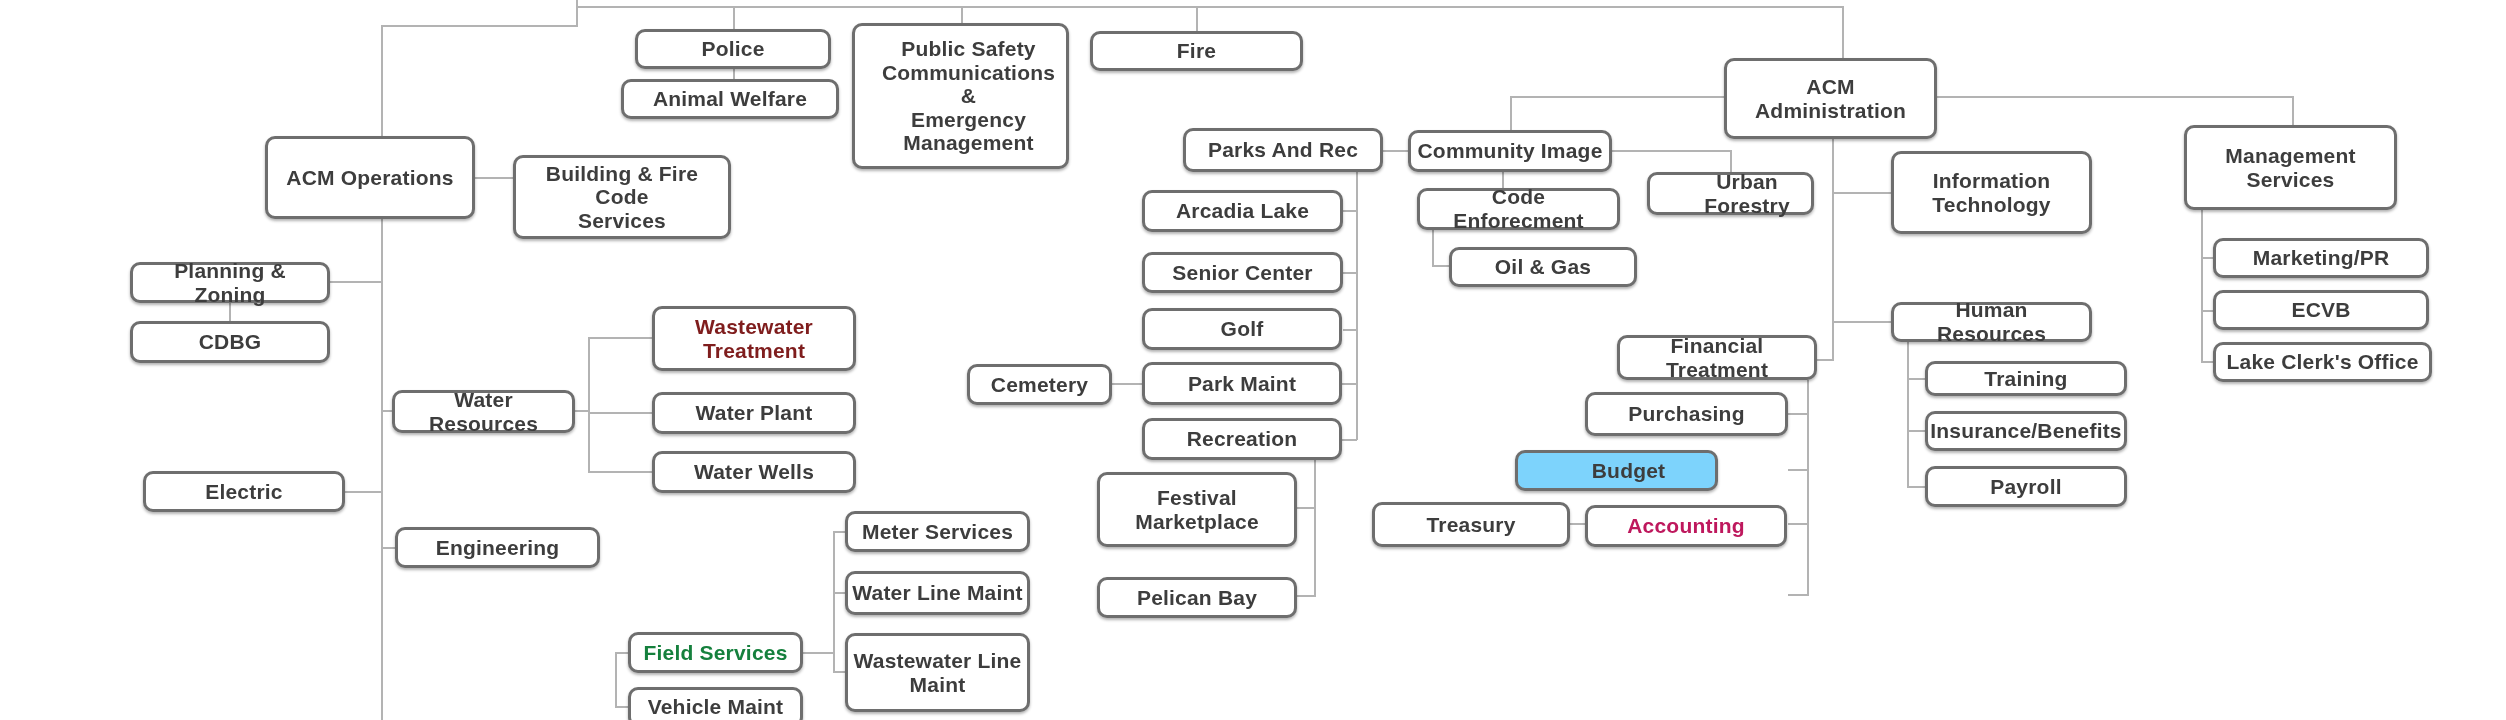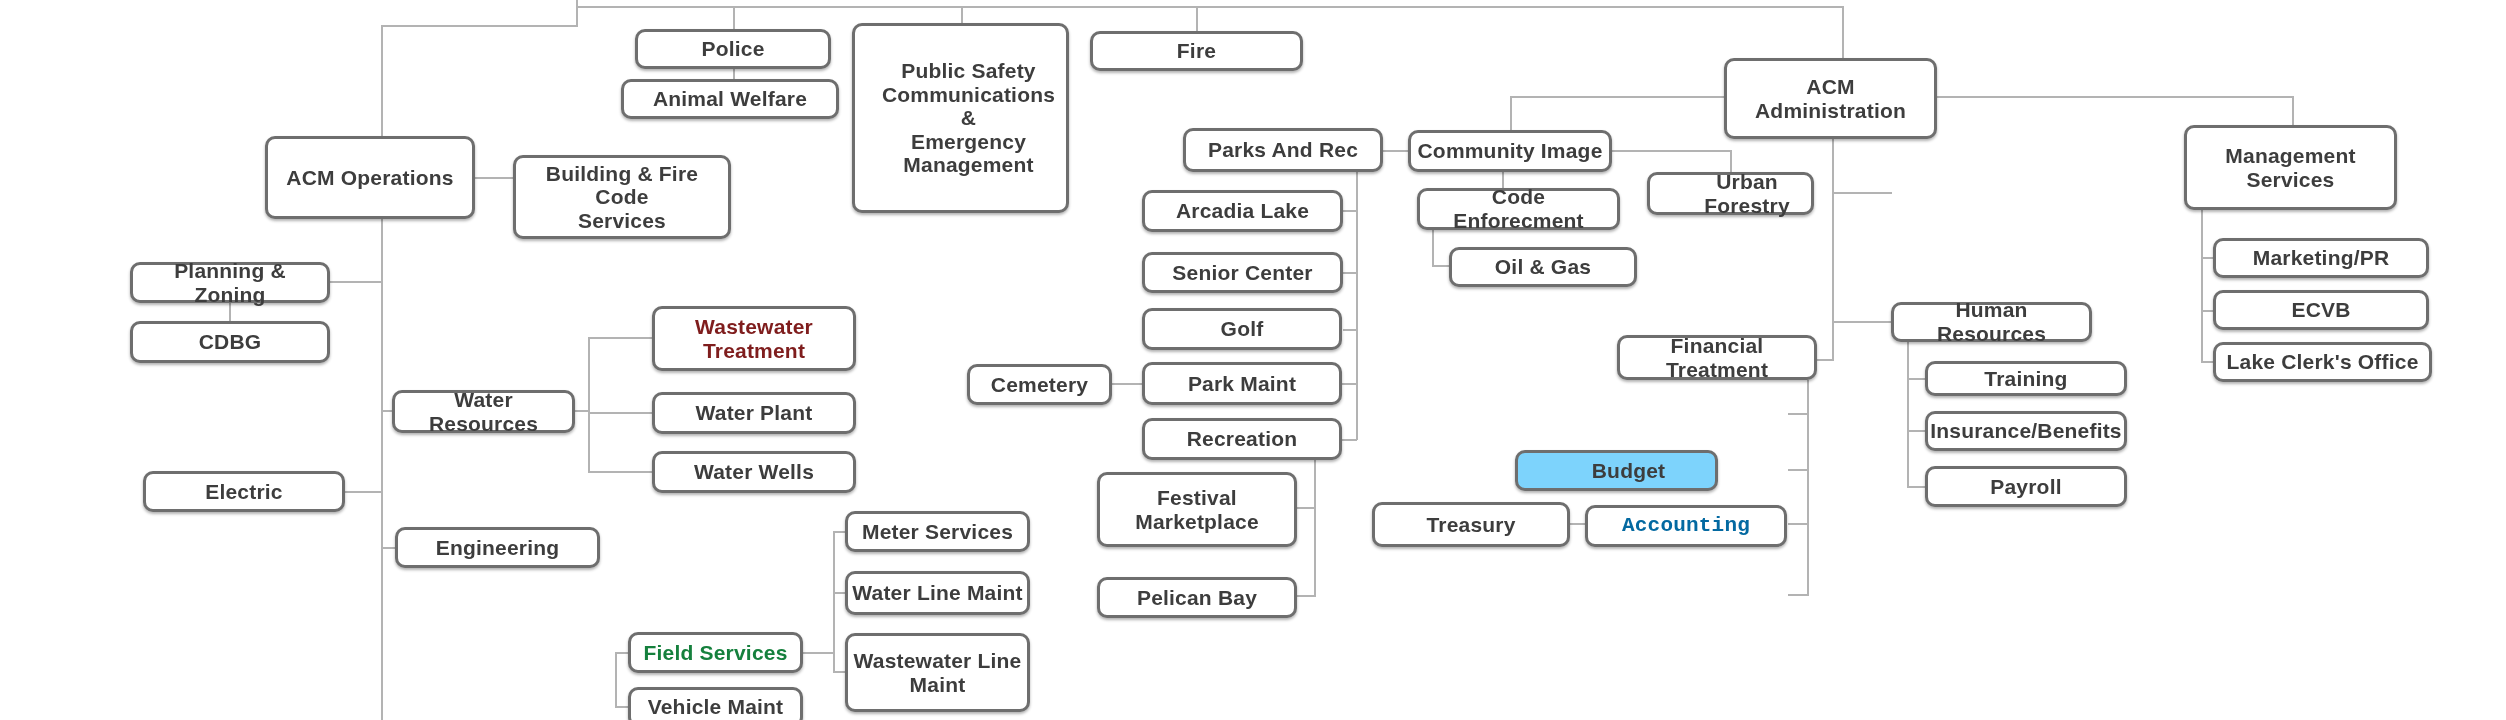--- a/index.html
+++ b/index.html
@@ -112,21 +112,21 @@
     <div class="connector" style="left: 1788px; top: 469px; width: 20px; height: 2px; background: rgb(179, 179, 179);"></div>
     <div class="connector" style="left: 1788px; top: 523px; width: 20px; height: 2px; background: rgb(179, 179, 179);"></div>
     <div class="connector" style="left: 1788px; top: 594px; width: 20px; height: 2px; background: rgb(179, 179, 179);"></div>
     <div class="connector" style="left: 1570px; top: 523px; width: 16px; height: 2px; background: rgb(179, 179, 179);"></div>
     <div class="node" style="left: 635px; top: 29px; width: 196px; height: 40px; background: rgb(255, 255, 255); border-color: rgb(110, 110, 110);">
       <span class="node-label" style="color: rgb(61, 61, 61);">Police</span>
     </div>
     <div class="node" style="left: 621px; top: 79px; width: 218px; height: 40px; background: rgb(255, 255, 255); border-color: rgb(110, 110, 110);">
       <span class="node-label" style="color: rgb(61, 61, 61);">Animal Welfare</span>
     </div>
-    <div class="node" style="left: 852px; top: 23px; width: 217px; height: 190px; background: rgb(255, 255, 255); border-color: rgb(110, 110, 110); padding-left: 16px;">
+    <div class="node" style="left: 852px; top: 23px; width: 217px; height: 146px; background: rgb(255, 255, 255); border-color: rgb(110, 110, 110); padding-left: 16px;">
       <span class="node-label" style="color: rgb(61, 61, 61);">Public Safety
 Communications &amp;
 Emergency
 Management</span>
     </div>
     <div class="node" style="left: 1090px; top: 31px; width: 213px; height: 40px; background: rgb(255, 255, 255); border-color: rgb(110, 110, 110);">
       <span class="node-label" style="color: rgb(61, 61, 61);">Fire</span>
     </div>
     <div class="node" style="left: 265px; top: 136px; width: 210px; height: 83px; background: rgb(255, 255, 255); border-color: rgb(110, 110, 110);">
       <span class="node-label" style="color: rgb(61, 61, 61);">ACM Operations</span>
@@ -212,20 +212,24 @@
     </div>
     <div class="node" style="left: 1449px; top: 247px; width: 188px; height: 40px; background: rgb(255, 255, 255); border-color: rgb(110, 110, 110);">
       <span class="node-label" style="color: rgb(61, 61, 61);">Oil &amp; Gas</span>
     </div>
     <div class="node" style="left: 1647px; top: 172px; width: 167px; height: 43px; background: rgb(255, 255, 255); border-color: rgb(110, 110, 110);">
       <span class="node-label" style="color: rgb(61, 61, 61); padding-left: 37px;">Urban Forestry</span>
     </div>
     <div class="node" style="left: 1724px; top: 58px; width: 213px; height: 81px; background: rgb(255, 255, 255); border-color: rgb(110, 110, 110);">
       <span class="node-label" style="color: rgb(61, 61, 61);">ACM Administration</span>
     </div>
+    <div class="node" style="left: 1891px; top: 151px; width: 201px; height: 83px; background: rgb(255, 255, 255); border-color: rgb(110, 110, 110);">
+      <span class="node-label" style="color: rgb(61, 61, 61);">Information
+Technology</span>
+    </div>
     <div class="node" style="left: 1891px; top: 302px; width: 201px; height: 40px; background: rgb(255, 255, 255); border-color: rgb(110, 110, 110);">
       <span class="node-label" style="color: rgb(61, 61, 61);">Human Resources</span>
     </div>
     <div class="node" style="left: 1925px; top: 361px; width: 202px; height: 35px; background: rgb(255, 255, 255); border-color: rgb(110, 110, 110);">
       <span class="node-label" style="color: rgb(61, 61, 61);">Training</span>
     </div>
     <div class="node" style="left: 1925px; top: 411px; width: 202px; height: 40px; background: rgb(255, 255, 255); border-color: rgb(110, 110, 110);">
       <span class="node-label" style="color: rgb(61, 61, 61); text-align: center;">Insurance/Benefits</span>
     </div>
     <div class="node" style="left: 1925px; top: 466px; width: 202px; height: 41px; background: rgb(255, 255, 255); border-color: rgb(110, 110, 110);">
@@ -240,22 +244,25 @@
     </div>
     <div class="node" style="left: 2213px; top: 290px; width: 216px; height: 40px; background: rgb(255, 255, 255); border-color: rgb(110, 110, 110);">
       <span class="node-label" style="color: rgb(61, 61, 61);">ECVB</span>
     </div>
     <div class="node" style="left: 2213px; top: 342px; width: 219px; height: 40px; background: rgb(255, 255, 255); border-color: rgb(110, 110, 110);">
       <span class="node-label" style="color: rgb(61, 61, 61);">Lake Clerk's Office</span>
     </div>
     <div class="node" style="left: 1617px; top: 335px; width: 200px; height: 45px; background: rgb(255, 255, 255); border-color: rgb(110, 110, 110);">
       <span class="node-label" style="color: rgb(61, 61, 61);">Financial Treatment</span>
     </div>
+    <div class="node" style="left: 1585px; top: 392px; width: 203px; height: 44px; background: rgb(255, 255, 255); border-color: rgb(110, 110, 110);">
+      <span class="node-label" style="color: rgb(61, 61, 61);">Purchasing</span>
+    </div>
     <div class="node" style="left: 1515px; top: 450px; width: 203px; height: 41px; background: #7dd3fc; border-color: rgb(110, 110, 110); padding-left: 24px;">
       <span class="node-label" style="color: rgb(61, 61, 61);">Budget</span>
     </div>
     <div class="node" style="left: 1585px; top: 505px; width: 202px; height: 42px; background: rgb(255, 255, 255); border-color: rgb(110, 110, 110);">
-      <span class="node-label" style="color: #0369a1; font-family: Liberation Mono, monospace;">Accounting</span>
+      <span class="node-label" style="color: #be185d;">Accounting</span>
     </div>
     <div class="node" style="left: 1372px; top: 502px; width: 198px; height: 45px; background: rgb(255, 255, 255); border-color: rgb(110, 110, 110);">
       <span class="node-label" style="color: rgb(61, 61, 61);">Treasury</span>
     </div>
   </div>
 
 </body></html>

